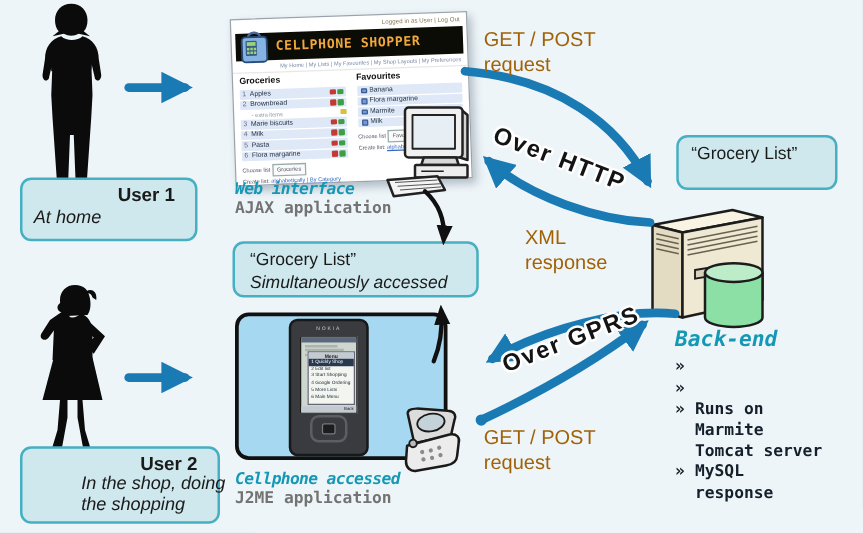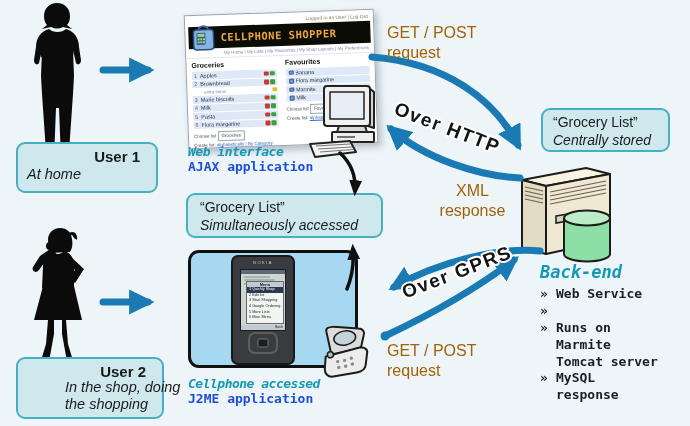--- a/index.html
+++ b/index.html
@@ -11,21 +11,21 @@
   
   .cyanbox{position:absolute;background:#cfe8ee;border:2px solid #47afc2;border-radius:9px;z-index:5;}
   .u-name{position:absolute;right:16px;top:4px;font-weight:bold;font-size:15px;}
   .u-desc{position:absolute;left:9px;top:22px;font-style:italic;font-size:14.5px;line-height:1.18;}
   .b1{font-size:14px;line-height:1.25;}
   .b2{font-size:14px;font-style:italic;line-height:1.25;}
 
   
   .iface-title{font-family:"DejaVu Sans Mono",monospace;font-style:italic;font-weight:bold;
                font-size:13px;color:#1598b6;letter-spacing:-0.5px;}
-  .iface-sub{font-family:"DejaVu Sans Mono",monospace;font-weight:bold;font-size:13px;color:#1d4ed8;}
+  .iface-sub{font-family:"DejaVu Sans Mono",monospace;font-weight:bold;font-size:13px;color:#737373;}
 
   
   .lbl{position:absolute;font-size:16px;line-height:1.25;color:#a16207;z-index:30;}
   .curve-lbl{position:absolute;font-weight:bold;font-size:19px;letter-spacing:1.5px;color:#141414;z-index:30;
     text-shadow:-2px 0 0 #fff,2px 0 0 #fff,0 -2px 0 #fff,0 2px 0 #fff,
                 -1.5px -1.5px 0 #fff,1.5px -1.5px 0 #fff,-1.5px 1.5px 0 #fff,1.5px 1.5px 0 #fff;}
 
   
   #backend{position:absolute;left:540px;top:262px;width:152px;z-index:30;}
   #backend .t{font-family:"DejaVu Sans Mono",monospace;font-style:italic;font-weight:bold;
@@ -105,33 +105,32 @@
       <path d="M32,94 L30,118 L24,138 L19,144 L29,146 L34,130 L38,108 L38,94 Z"></path>
       <path d="M46,94 L46,108 L50,130 L55,146 L65,144 L58,138 L52,118 L50,94 Z"></path>
     </g>
   </svg>
 
   <div class="cyanbox" style="left:16px;top:142px;width:142px;height:51px;">
     <div class="u-name">User 1</div>
     <div class="u-desc">At home</div>
   </div>
 
-  <div class="cyanbox" style="left:16px;top:357px;width:148px;height:62px;">
+  <div class="cyanbox" style="left:16px;top:357px;width:160px;height:62px;">
     <div class="u-name">User 2</div>
     <div class="u-desc" style="top:20px;width:132px;margin-left:38px;">In the shop, doing the shopping</div>
   </div>
 
   <div class="cyanbox" style="left:186px;top:193px;width:197px;height:45px;padding:4px 0 0 12px;">
     <div class="b1">“Grocery List”</div>
     <div class="b2">Simultaneously accessed</div>
   </div>
 
   <div class="cyanbox" style="left:541px;top:108px;width:129px;height:44px;padding:4px 0 0 10px;">
     <div class="b1">“Grocery List”</div>
-    <div class="b2">Centrally stored</div>
   </div>
 
   <div id="browser">
     <div class="bw-top">Logged in as User | Log Out</div>
     <div class="bw-banner">
       <svg class="abs" style="left:3px;top:-5px;" width="24" height="30" viewBox="0 0 24 30">
         <path d="M7,9 C7,3 17,3 17,9" fill="none" stroke="#4a6a9a" stroke-width="2"></path>
         <rect x="2" y="8" width="20" height="20" rx="3" fill="#86b4e2" stroke="#2a4a7a" stroke-width="1.5"></rect>
         <rect x="5" y="11" width="9" height="12" rx="1" fill="#3a5a8a"></rect>
         <g fill="#9ad47a">
@@ -339,33 +338,32 @@
     <g fill="none" stroke="#101010" stroke-width="3.5" stroke-linecap="round">
       <path d="M340,153 C351,163 356,176 355,191" marker-end="url(#mk)"></path>
       <path d="M347,289 C352,277 354,263 353,249" marker-end="url(#mk)"></path>
     </g>
   </svg>
 
   <div class="lbl" style="left:387px;top:23px;">
     <span>GET / POST</span><br><span>request</span>
   </div>
   <div class="curve-lbl" style="left:399px;top:98px;transform:rotate(21deg);transform-origin:0 0;">Over HTTP</div>
-  <div class="lbl" style="left:420px;top:181px;width:105px;text-align:center;">
+  <div class="lbl" style="left:420px;top:181px;width:105px;text-align:left;">
     <span>XML</span><br><span>response</span>
   </div>
   <div class="curve-lbl" style="left:399px;top:283px;transform:rotate(-21deg);transform-origin:0 0;">Over GPRS</div>
   <div class="lbl" style="left:387px;top:341px;">
     <span>GET / POST</span><br><span>request</span>
   </div>
 
   <div id="backend">
     <div class="t">Back-end</div>
     <div class="be-row">
         <span class="be-b">»</span>
-        <span>Web Service</span>
       </div>
     <div class="be-row">
         <span class="be-b">»</span>
       </div>
     <div class="be-row">
         <span class="be-b">»</span>
         <span>Runs on</span>
       </div>
     <div class="be-row">
         <span class="be-b"></span>

